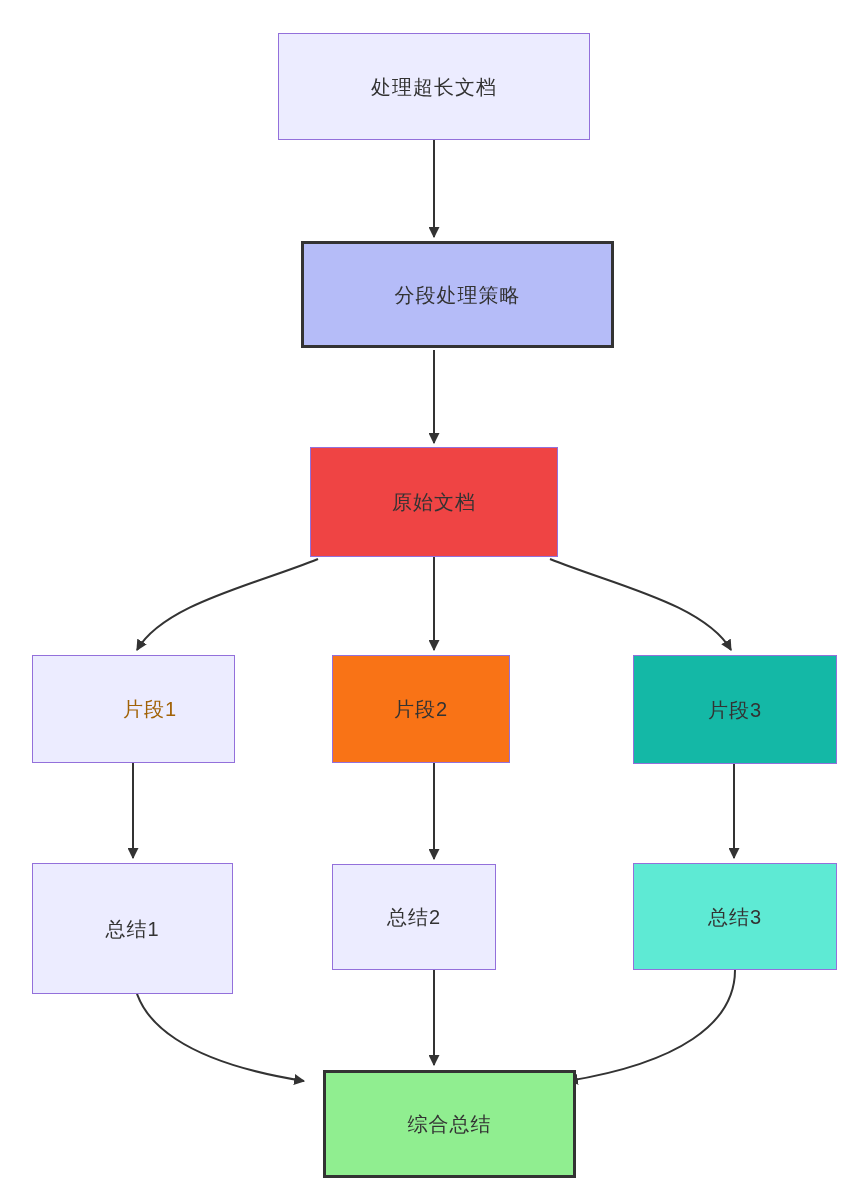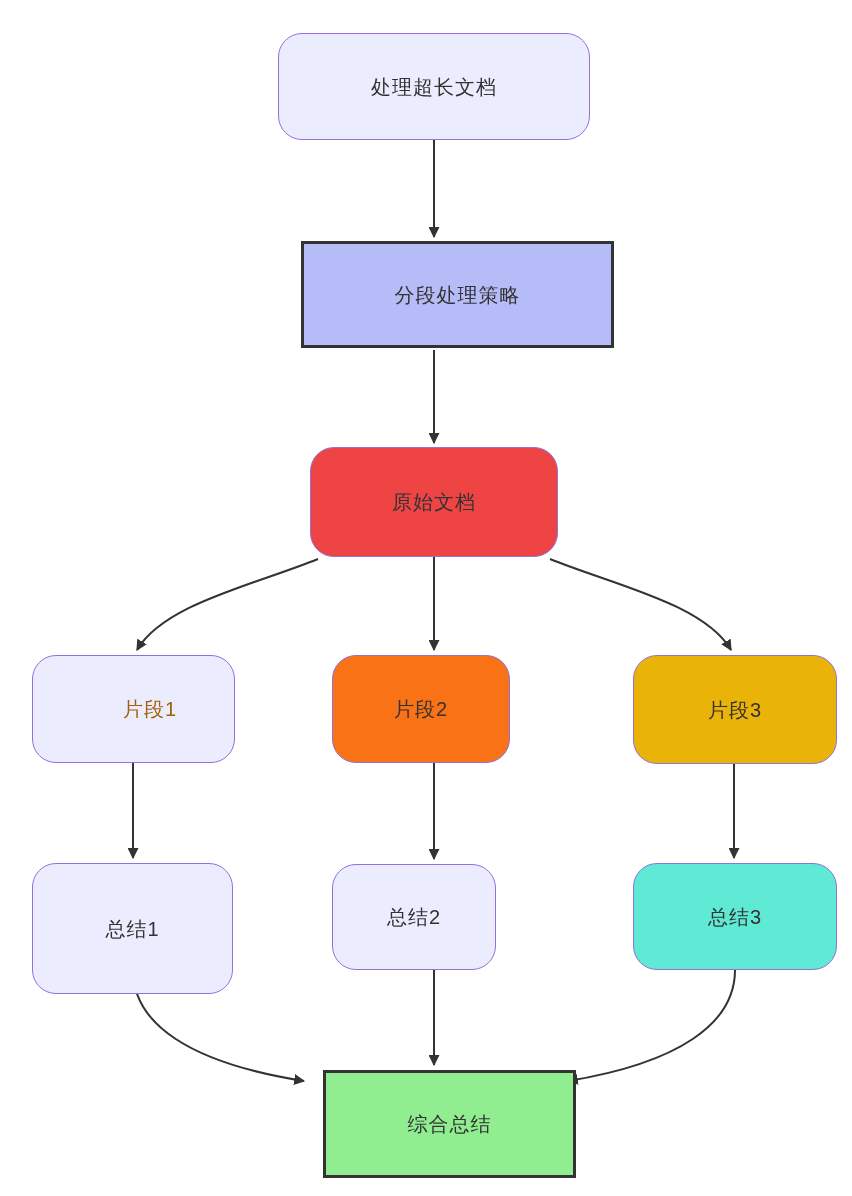--- a/index.html
+++ b/index.html
@@ -34,21 +34,20 @@
     align-items: center;
     justify-content: center;
     text-align: center;
     font-size: 20px;
     line-height: 1.3;
     letter-spacing: 1px;
   }
   .node.default {
     border-style: solid;
     border-width: 1.5px;
-    border-radius: 24px;
   }
   .node.highlight {
     border-style: solid;
     border-width: 3px;
   }
   .node.success {
     border-style: solid;
     border-width: 3px;
     margin-left: 13px;
   }
@@ -90,21 +89,21 @@
       </div>
       <div class="node default" style="left: 310px; top: 447px; width: 248px; height: 110px; color: rgb(51, 51, 51); background: #ef4444; border-color: rgb(147, 112, 219);">
         <span class="node-label">原始文档</span>
       </div>
       <div class="node default" style="left: 32px; top: 655px; width: 203px; height: 108px; color: #a16207; background: rgb(236, 236, 255); border-color: rgb(147, 112, 219); padding-left: 33px;">
         <span class="node-label">片段1</span>
       </div>
       <div class="node default" style="left: 332px; top: 655px; width: 178px; height: 108px; color: rgb(51, 51, 51); background: #f97316; border-color: rgb(147, 112, 219);">
         <span class="node-label">片段2</span>
       </div>
-      <div class="node default" style="left: 633px; top: 655px; width: 204px; height: 109px; color: rgb(51, 51, 51); background: #eab308; border-color: rgb(147, 112, 219);">
+      <div class="node default" style="left: 633px; top: 655px; width: 204px; height: 109px; color: rgb(51, 51, 51); background: #14b8a6; border-color: rgb(147, 112, 219);">
         <span class="node-label">片段3</span>
       </div>
       <div class="node default" style="left: 32px; top: 863px; width: 201px; height: 131px; color: rgb(51, 51, 51); background: rgb(236, 236, 255); border-color: rgb(147, 112, 219);">
         <span class="node-label">总结1</span>
       </div>
       <div class="node default" style="left: 332px; top: 864px; width: 164px; height: 106px; color: rgb(51, 51, 51); background: rgb(236, 236, 255); border-color: rgb(147, 112, 219);">
         <span class="node-label">总结2</span>
       </div>
       <div class="node default" style="left: 633px; top: 863px; width: 204px; height: 107px; color: rgb(51, 51, 51); background: #5eead4; border-color: rgb(147, 112, 219);">
         <span class="node-label">总结3</span>

